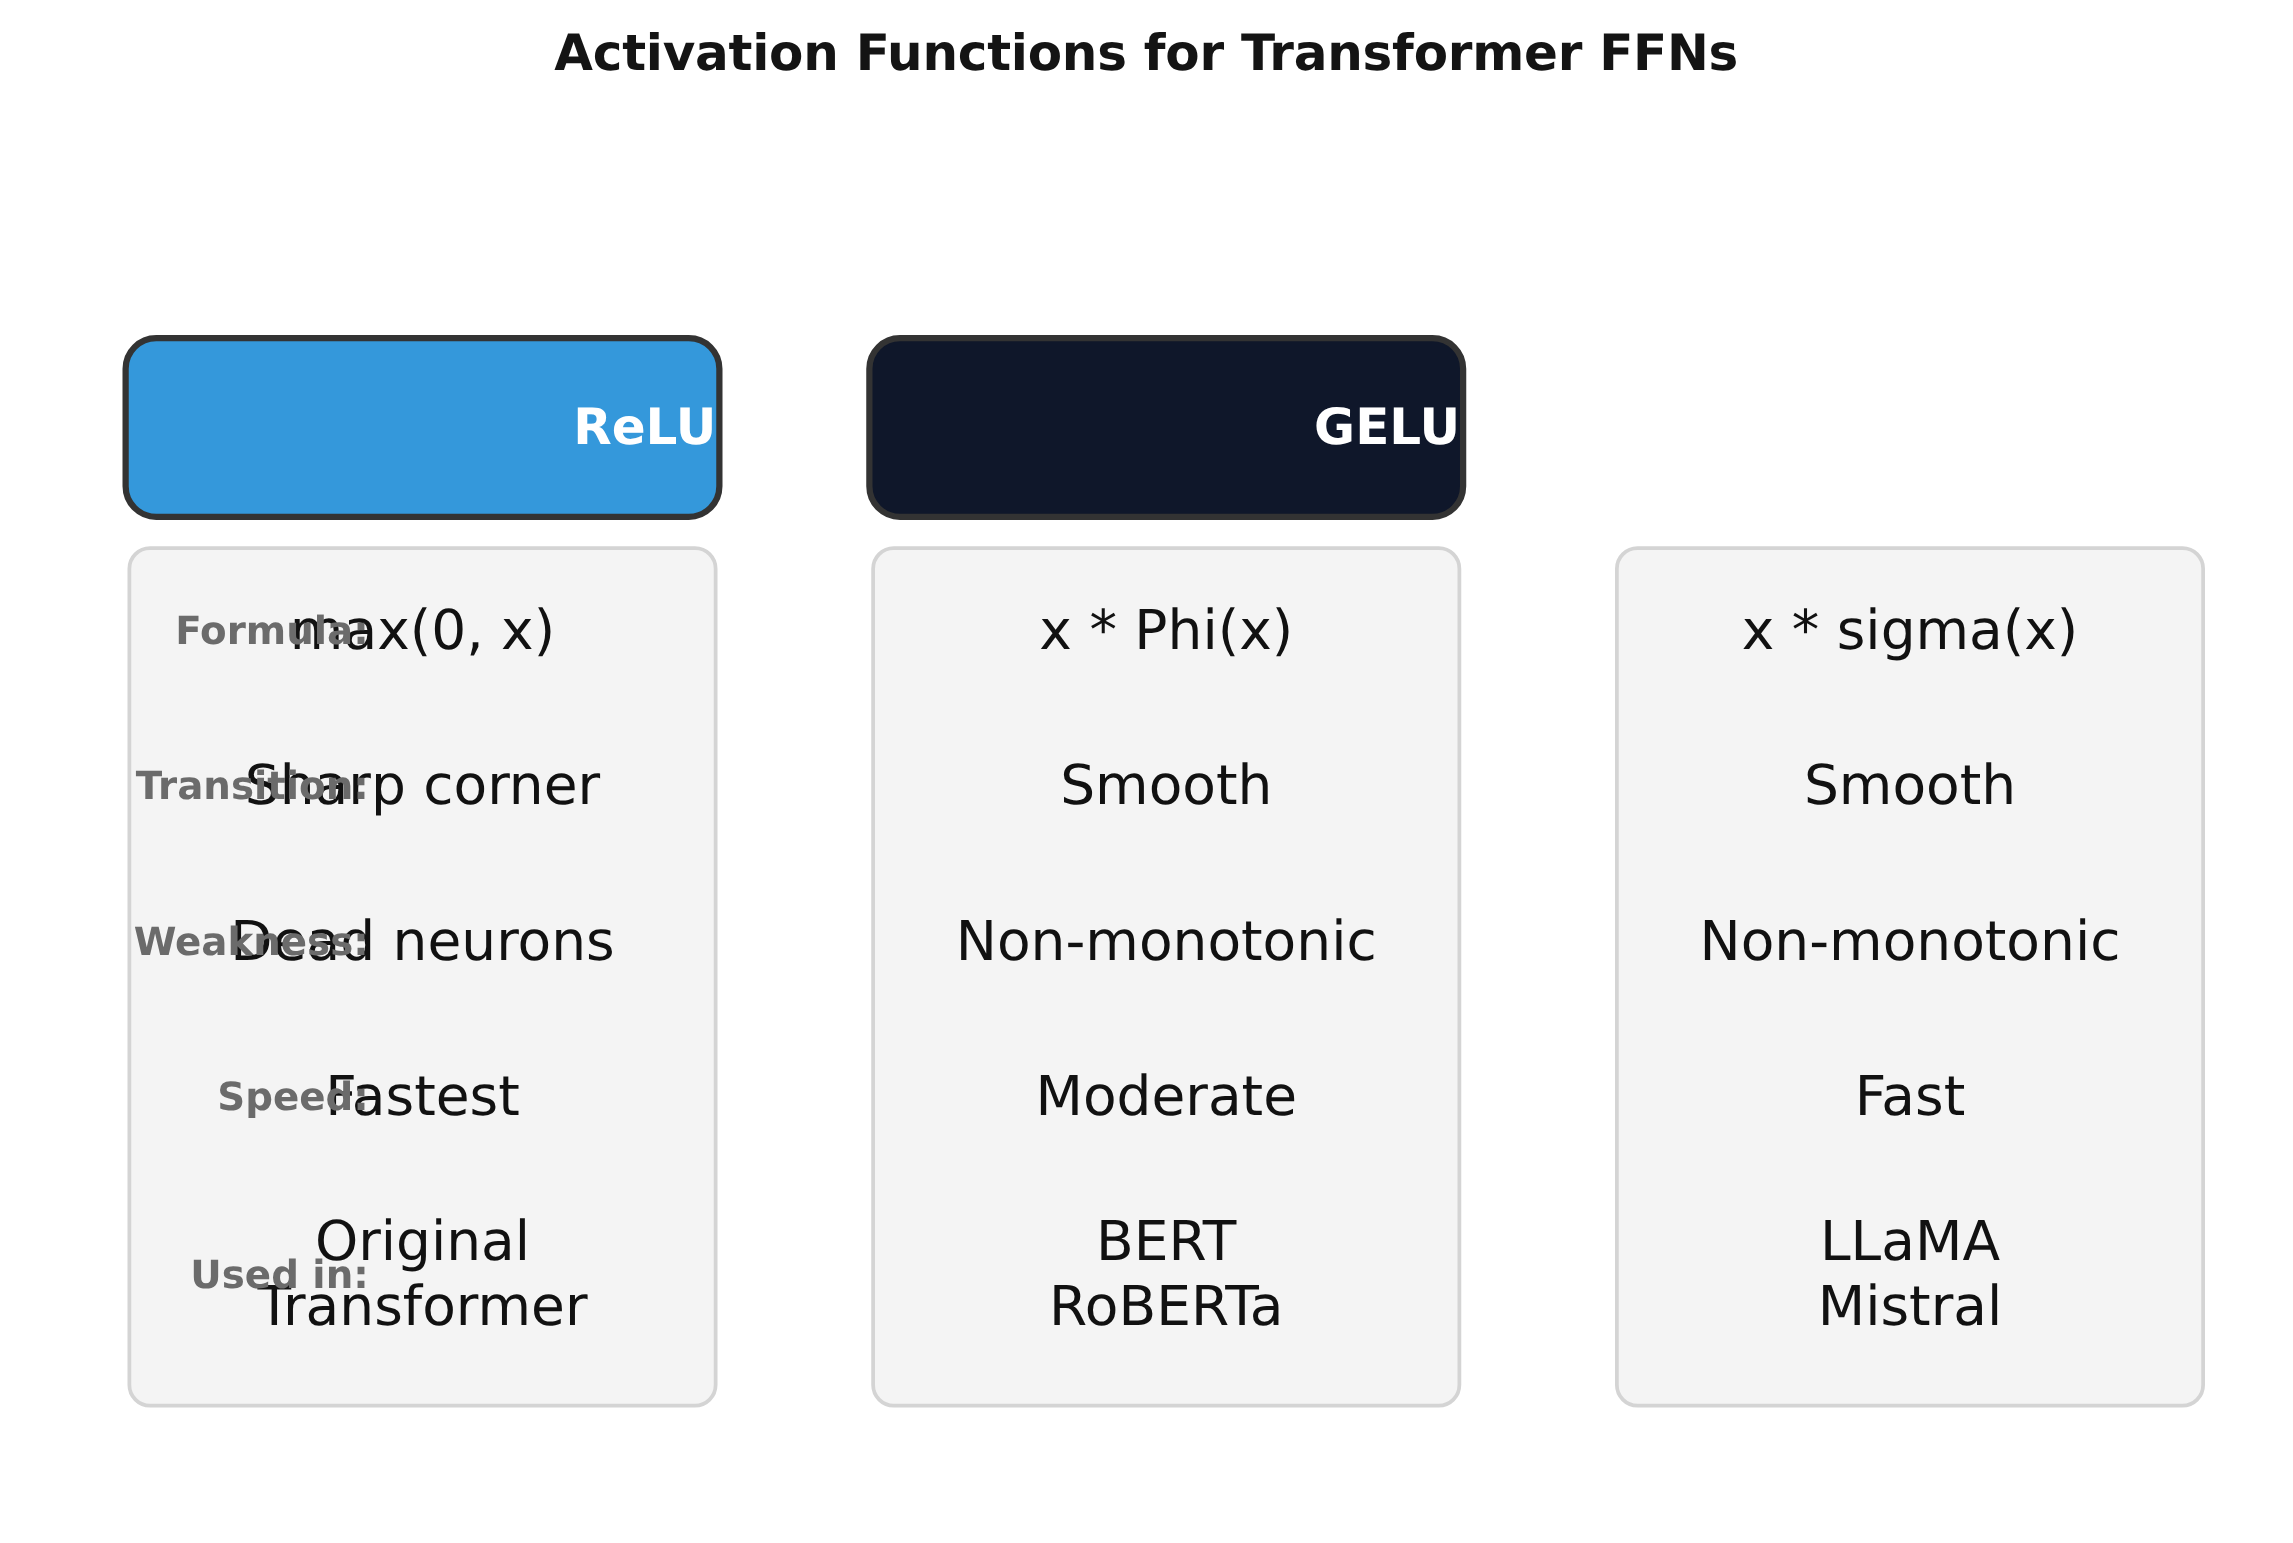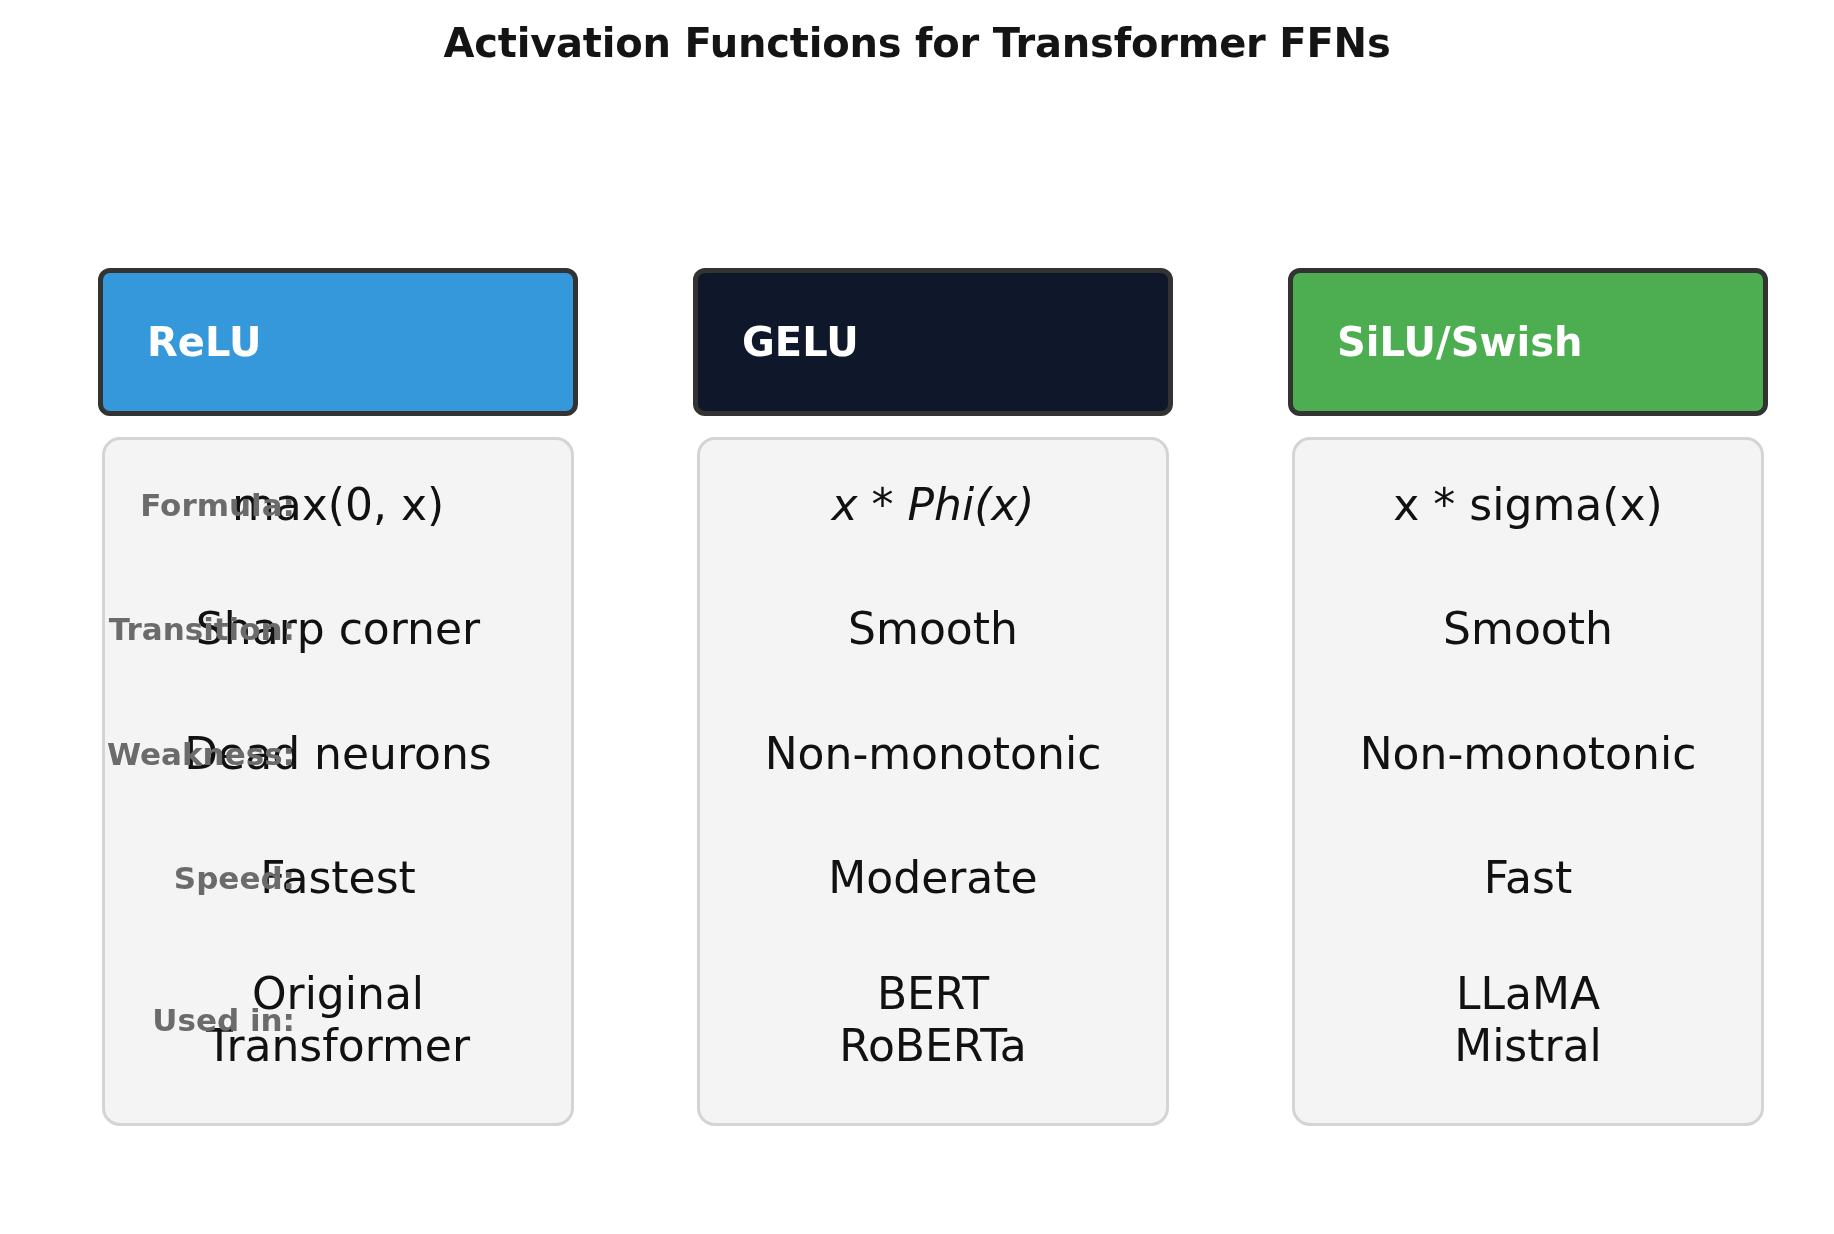--- a/index.html
+++ b/index.html
@@ -36,27 +36,26 @@
     letter-spacing: -0.2px;
     font-family: "DejaVu Sans", "Liberation Sans", sans-serif;
   }
 
   
   .col-header {
     position: absolute;
     top: 268px;
     width: 480px;
     height: 148px;
-    border-radius: 12px;
+    border-radius: 27px;
     border: 5px solid #333333;
     box-sizing: border-box;
     display: flex;
     align-items: center;
-    justify-content: flex-start;
-    padding-left: 44px;
+    justify-content: flex-end;
   }
   .col-header .label {
     color: #ffffff;
     font-size: 40px;
     font-weight: bold;
     font-family: "DejaVu Sans", "Liberation Sans", sans-serif;
     line-height: 1;
   }
 
   
@@ -110,39 +109,36 @@
   <div class="col-header" id="header-0" style="left: 98px; background: rgb(52, 152, 219); border-color: rgb(51, 51, 51);">
     <span class="label">ReLU</span>
   </div>
   <div class="col-body" id="body-0" style="left: 102px; background: rgb(244, 244, 244); border-color: rgb(212, 212, 212);"></div>
 
   <div class="col-header" id="header-1" style="left: 693px; background: #0f172a; border-color: rgb(51, 51, 51);">
     <span class="label">GELU</span>
   </div>
   <div class="col-body" id="body-1" style="left: 697px; background: rgb(244, 244, 244); border-color: rgb(212, 212, 212);"></div>
 
-  <div class="col-header" id="header-2" style="left: 1288px; background: rgb(76, 174, 80); border-color: rgb(51, 51, 51);">
-    <span class="label">SiLU/Swish</span>
-  </div>
   <div class="col-body" id="body-2" style="left: 1292px; background: rgb(244, 244, 244); border-color: rgb(212, 212, 212);"></div>
 
   <div class="row-label" id="rowlabel-0" style="top: 505px; left: 65px;">Formula:</div>
   <div class="row-label" id="rowlabel-1" style="top: 629px; left: 65px;">Transition:</div>
   <div class="row-label" id="rowlabel-2" style="top: 754px; left: 65px;">Weakness:</div>
   <div class="row-label" id="rowlabel-3" style="top: 878px; left: 65px;">Speed:</div>
   <div class="row-label" id="rowlabel-4" style="top: 1020px; left: 65px;">Used in:</div>
 
   <div class="cell" id="cell-0-0" style="left: 98px; top: 505px;">max(0, x)</div>
   <div class="cell" id="cell-0-1" style="left: 98px; top: 629px;">Sharp corner</div>
   <div class="cell" id="cell-0-2" style="left: 98px; top: 754px;">Dead neurons</div>
   <div class="cell" id="cell-0-3" style="left: 98px; top: 878px;">Fastest</div>
   <div class="cell" id="cell-0-4" style="left: 98px; top: 1020px;">Original
 Transformer</div>
 
-  <div class="cell" id="cell-1-0" style="left: 693px; top: 505px; font-style: italic;">x * Phi(x)</div>
+  <div class="cell" id="cell-1-0" style="left: 693px; top: 505px;">x * Phi(x)</div>
   <div class="cell" id="cell-1-1" style="left: 693px; top: 629px;">Smooth</div>
   <div class="cell" id="cell-1-2" style="left: 693px; top: 754px;">Non-monotonic</div>
   <div class="cell" id="cell-1-4" style="left: 693px; top: 1020px;">BERT
 RoBERTa</div>
   <div class="cell" id="cell-1-3" style="left: 693px; top: 878px;">Moderate</div>
 
   <div class="cell" id="cell-2-0" style="left: 1288px; top: 505px;">x * sigma(x)</div>
   <div class="cell" id="cell-2-1" style="left: 1288px; top: 629px;">Smooth</div>
   <div class="cell" id="cell-2-2" style="left: 1288px; top: 754px;">Non-monotonic</div>
   <div class="cell" id="cell-2-3" style="left: 1288px; top: 878px;">Fast</div>

